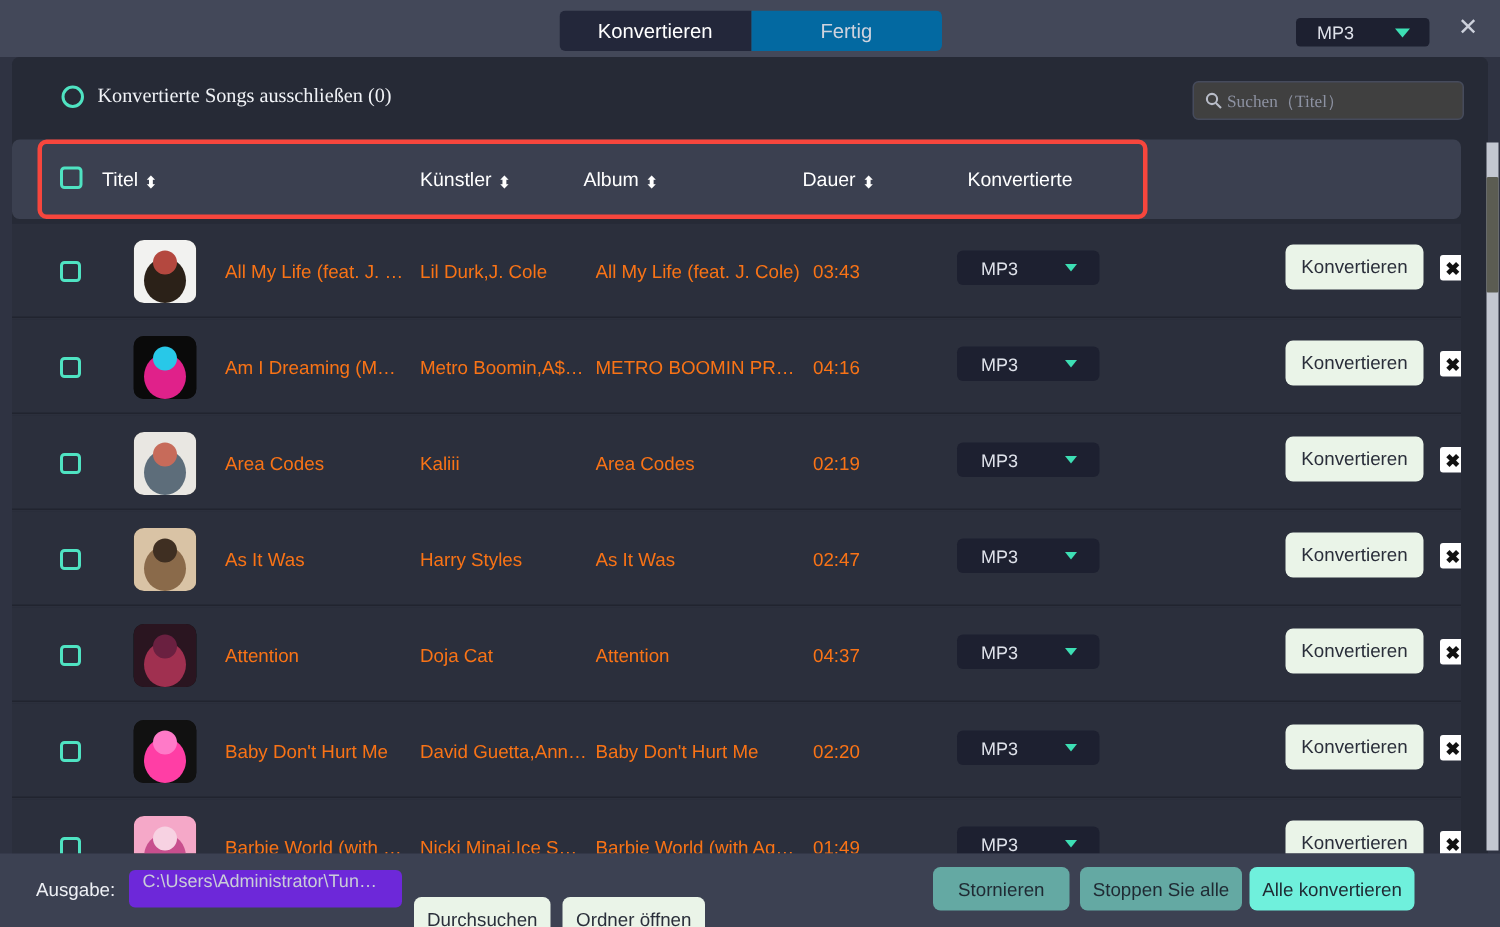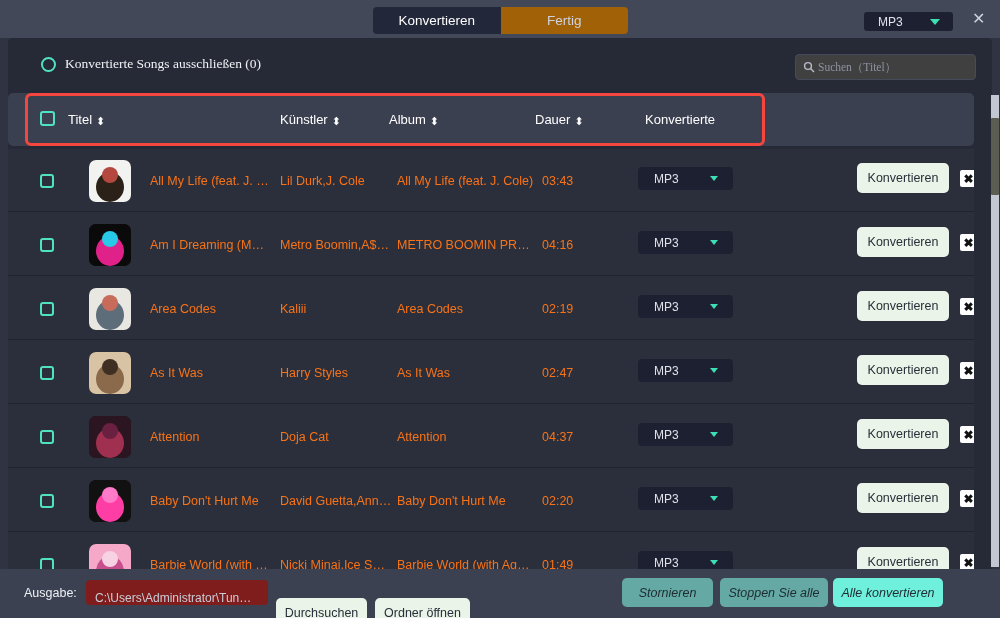--- a/index.html
+++ b/index.html
@@ -19,21 +19,21 @@
   .tabs {
     position: absolute; left: 373px; top: 7px;
     width: 255px; height: 27px;
     border-radius: 4px; overflow: hidden; display: flex;
   }
   .tab {
     flex: 1; display: flex; align-items: center; justify-content: center;
     font-size: 13.5px; cursor: default;
   }
   .tab.active { background: #23273a; color: #ffffff; }
-  .tab.inactive { background: #a16207; color: #cfd3de; }
+  .tab.inactive { background: #0369a1; color: #cfd3de; }
 
   .allconv {
     position: absolute; left: 693px; top: 12px;
     font-size: 12.5px; color: #e8eaf0; white-space: nowrap;
   }
   .fmt-select {
     position: absolute; left: 864px; top: 12px;
     width: 89px; height: 19px;
     background: #1d2030; border-radius: 3px;
     display: flex; align-items: center;
@@ -173,40 +173,40 @@
     position: absolute; left: 0; top: 569px; width: 1000px; height: 49px;
     background: #3c4152;
   }
   .out-label {
     position: absolute; left: 24px; top: 586px;
     font-size: 12.5px; color: #eef0f5;
   }
   .out-path {
     position: absolute; left: 86px; top: 580px;
     width: 182px; height: 25px;
-    background: #7f1d1d; border-radius: 4px;
-    display: flex; align-items: flex-end;
+    background: #6d28d9; border-radius: 4px;
+    display: flex; align-items: flex-start;
   }
   .out-path span {
     font-size: 12px; color: #c9cdd8; margin-left: 9px;
     white-space: nowrap; overflow: hidden;
   }
   .btn-light {
     position: absolute; top: 598px; height: 29px;
     background: #eaf4e8; border-radius: 5px;
     display: flex; align-items: center; justify-content: center;
     font-size: 12.5px; color: #2a2e3a;
   }
   #btn-browse { left: 276px; width: 91px; }
   #btn-open   { left: 375px; width: 95px; }
 
   .btn-teal {
     position: absolute; top: 578px; height: 29px;
     border-radius: 5px; display: flex; align-items: center; justify-content: center;
-    font-size: 12.5px; color: #1f2a33; font-style: italic;
+    font-size: 12.5px; color: #1f2a33;
   }
   #btn-cancel  { left: 622px; width: 91px;  background: #64a9a3; }
   #btn-stopall { left: 720px; width: 108px; background: #64a9a3; }
   #btn-convall { left: 833px; width: 110px; background: #6ff0dc; }
 </style>
 </head>
 <body>
 
 <div class="topbar">
   <div class="tabs">

